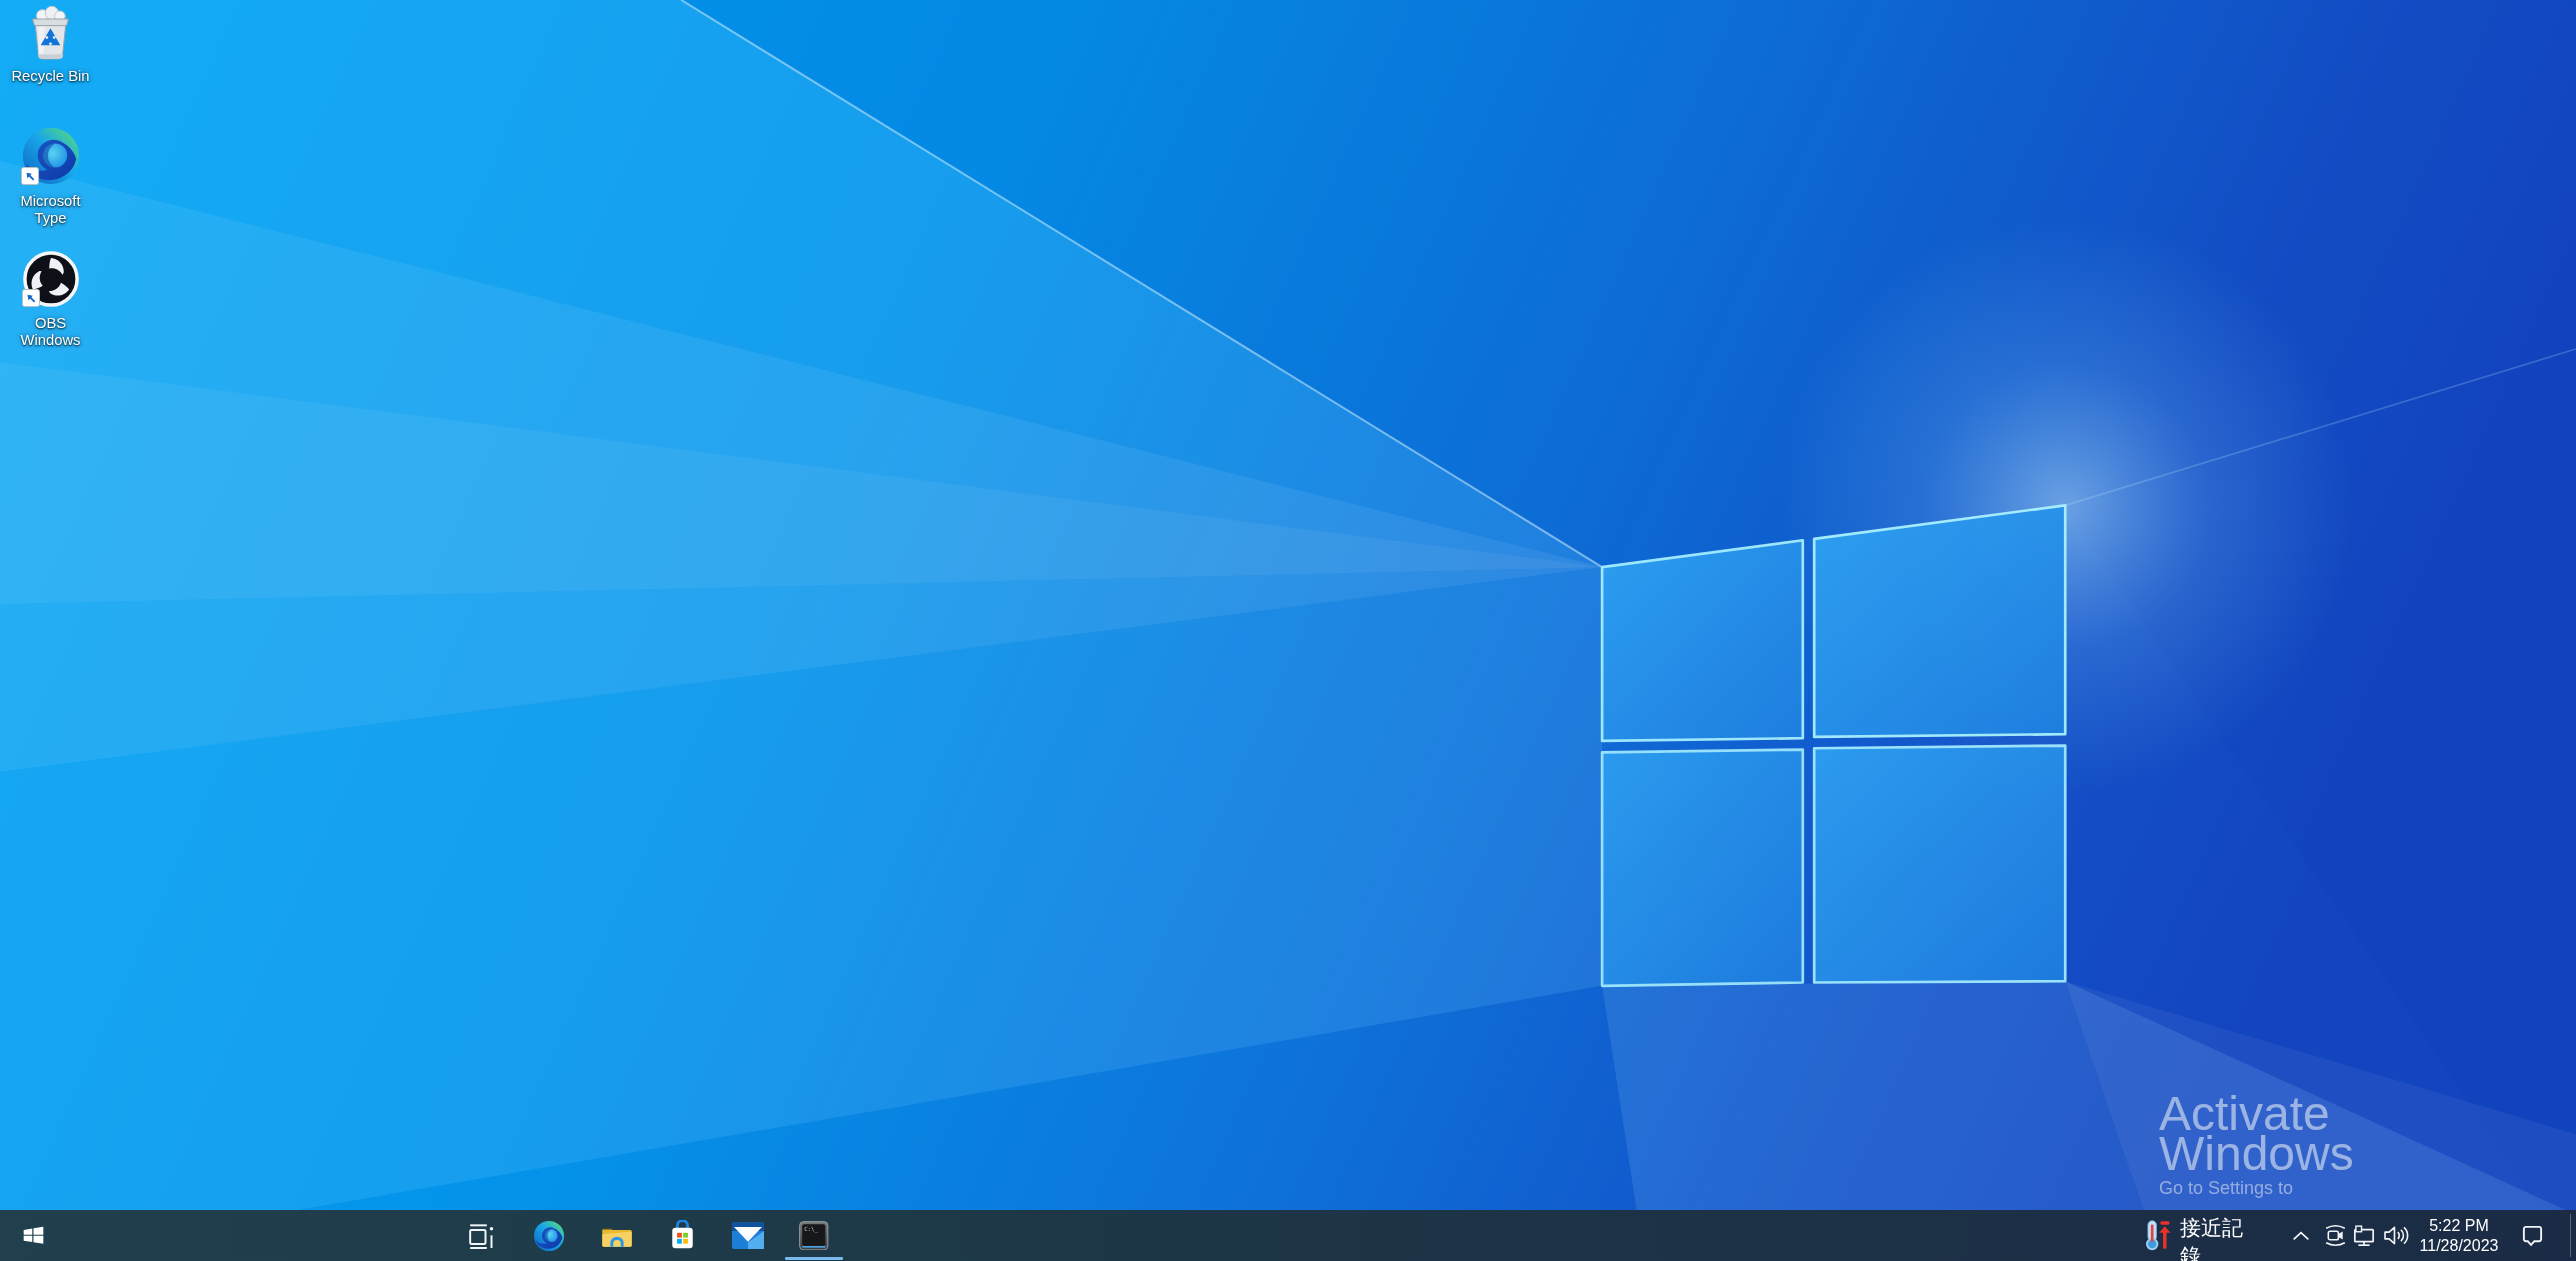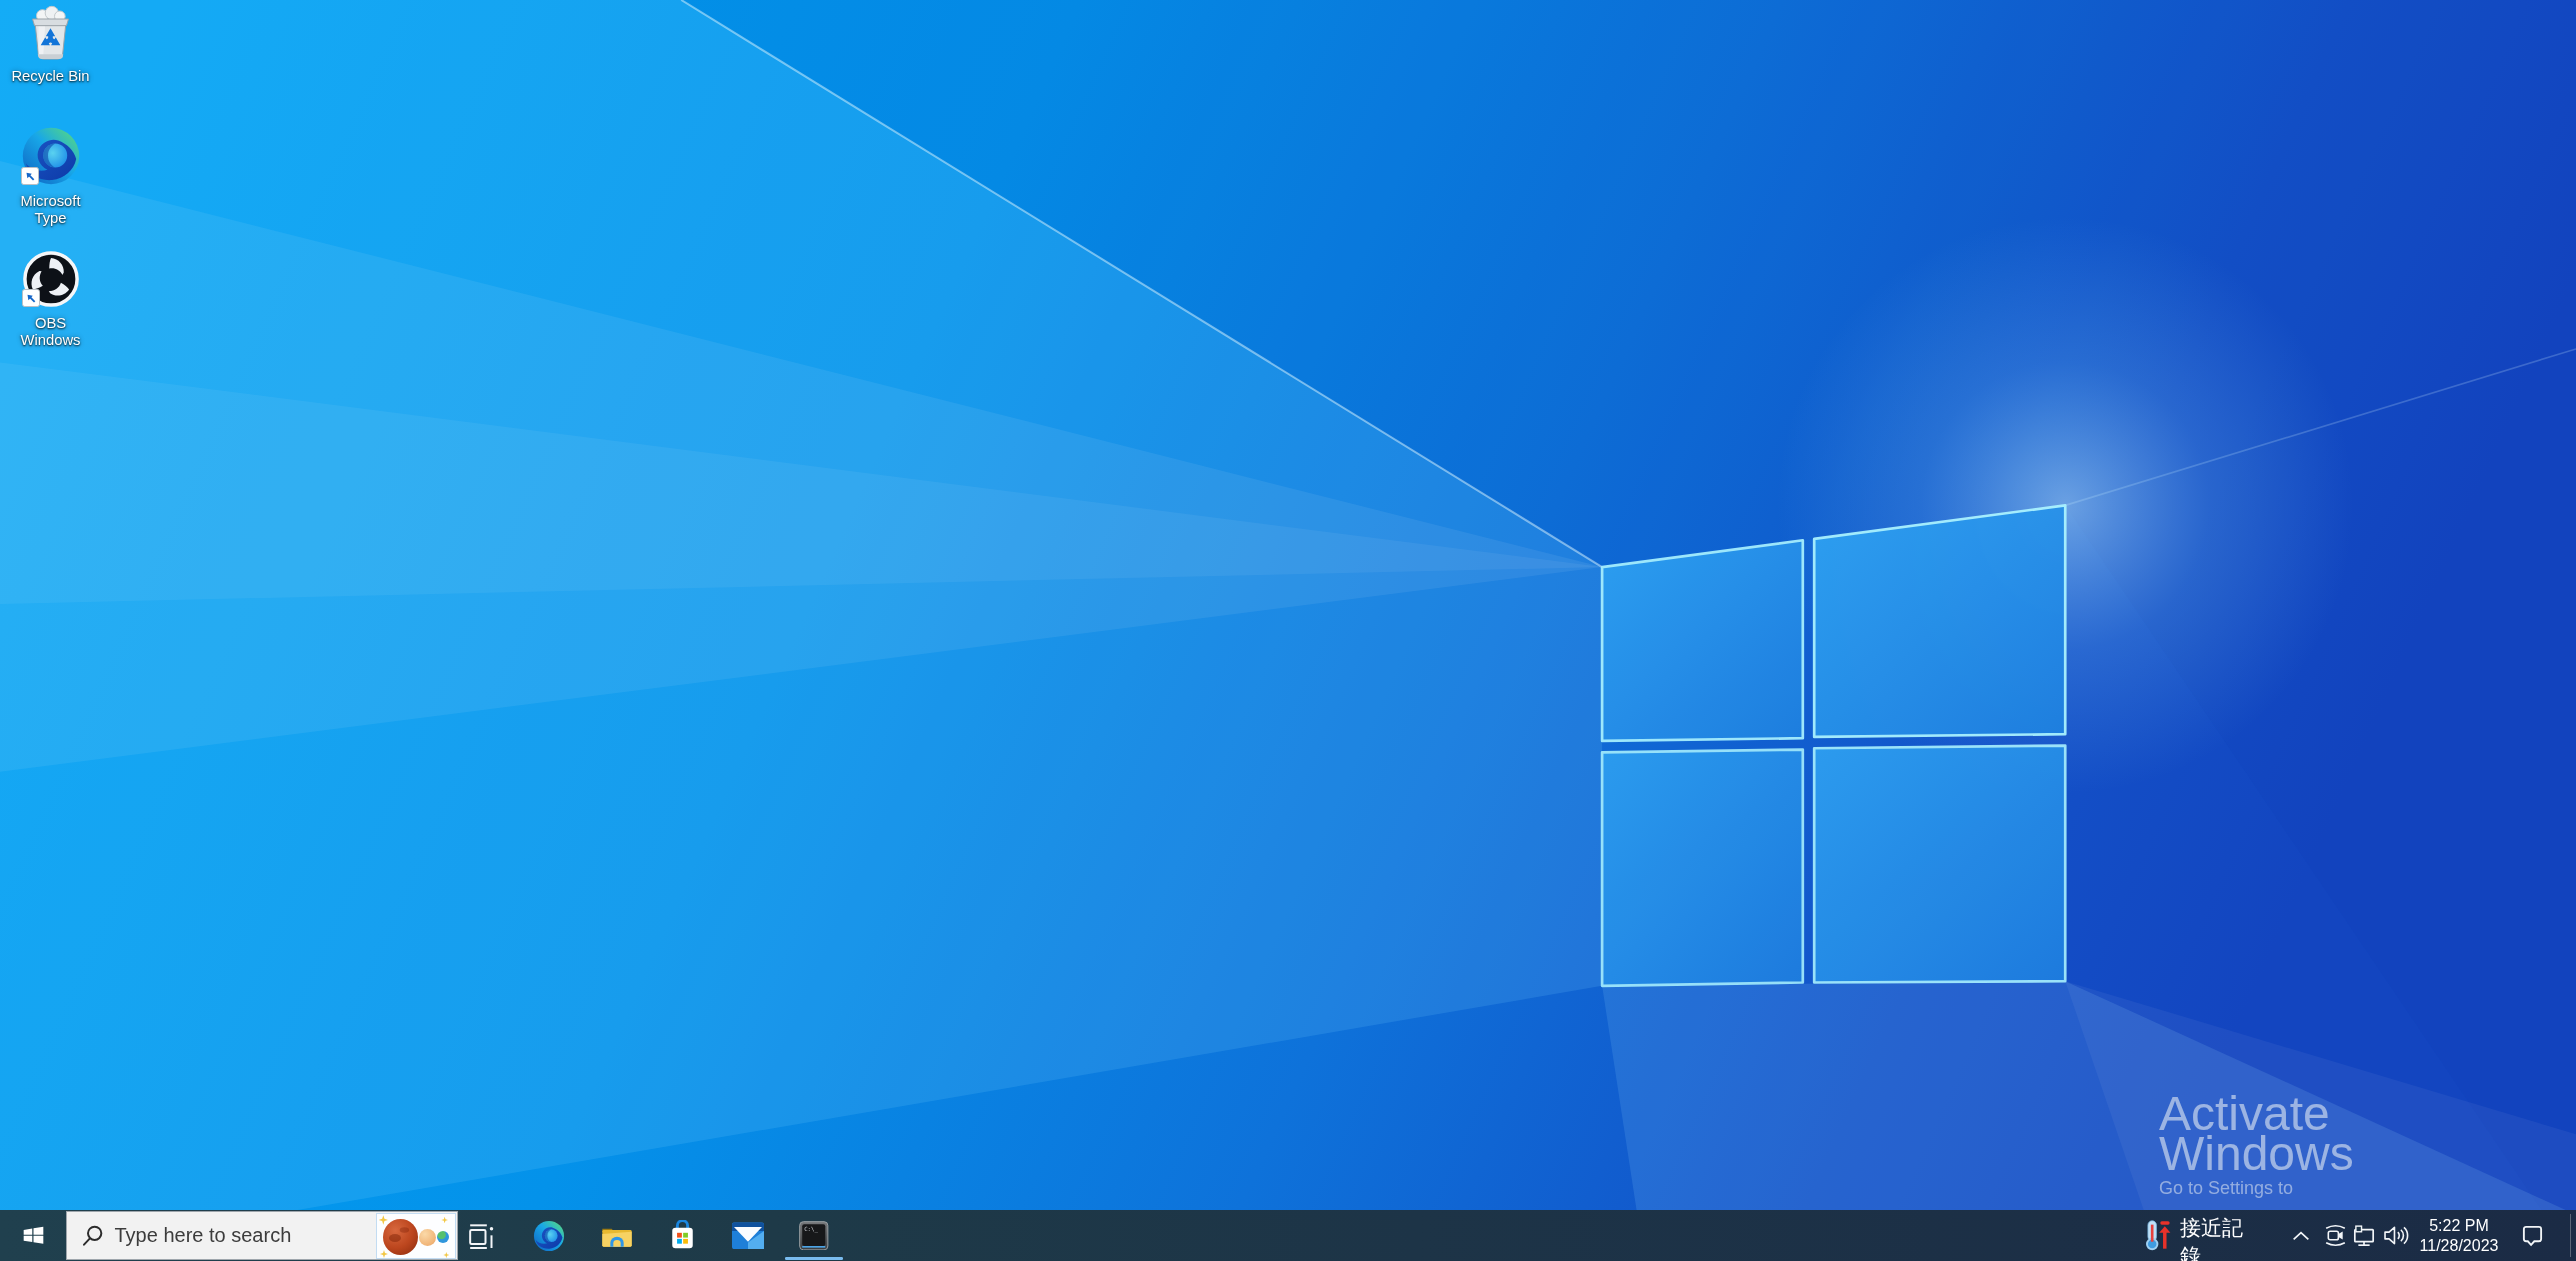--- a/index.html
+++ b/index.html
@@ -189,36 +189,20 @@
 
     <button class="tbtn start">
       <svg width="27" height="27" viewBox="0 0 44 44" fill="#fff">
         <path d="M6,13 L20,10.6 V20.6 H6 Z"></path>
         <path d="M22,10.3 L38,7.8 V20.6 H22 Z"></path>
         <path d="M6,22.6 H20 V32.6 L6,30.4 Z"></path>
         <path d="M22,22.6 H38 V35.4 L22,32.9 Z"></path>
       </svg>
     </button>
 
-    <div class="searchbox">
-      <svg class="mag" viewBox="0 0 36 36">
-        <circle cx="19" cy="14" r="10" fill="none" stroke="#2c2c2c" stroke-width="3"></circle>
-        <line x1="11.5" y1="22" x2="3" y2="31" stroke="#2c2c2c" stroke-width="3" stroke-linecap="round"></line>
-      </svg>
-      <input type="text" placeholder="Type here to search" style="">
-      <div class="sh-box">
-        <div class="planet p-big"></div>
-        <div class="planet p-peach"></div>
-        <div class="planet p-earth"></div>
-        <div class="spark" style="left:1.3px;top:1.3px;width:9.4px;height:9.4px"></div>
-        <div class="spark" style="left:64px;top:2.7px;width:6.7px;height:6.7px"></div>
-        <div class="spark" style="left:2.7px;top:36px;width:8px;height:8px"></div>
-        <div class="spark" style="left:66px;top:38px;width:6px;height:6px"></div>
-      </div>
-    </div>
 
     <button class="tbtn appbtn" style="left:448px">
       <svg width="27" height="28" viewBox="0 0 40 42" stroke="#f2f5f8" fill="none" stroke-width="3">
         <line x1="3" y1="5" x2="28" y2="5"></line>
         <rect x="3" y="12" width="23" height="21" rx="2"></rect>
         <line x1="3" y1="39" x2="28" y2="39"></line>
         <line x1="35" y1="20" x2="35" y2="39"></line>
         <circle cx="35" cy="10" r="2.6" fill="#f2f5f8" stroke="none"></circle>
       </svg>
     </button>

